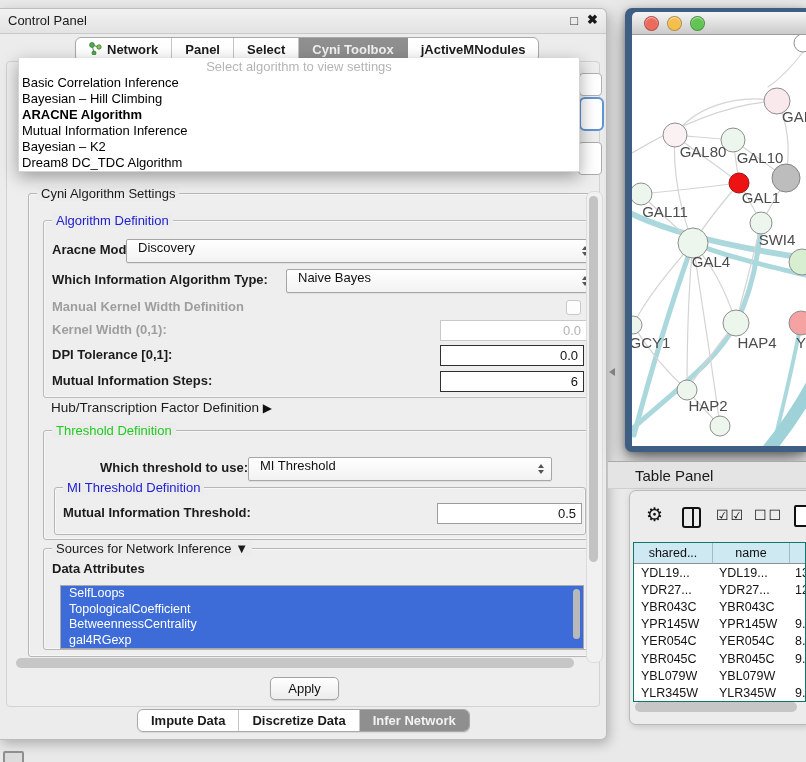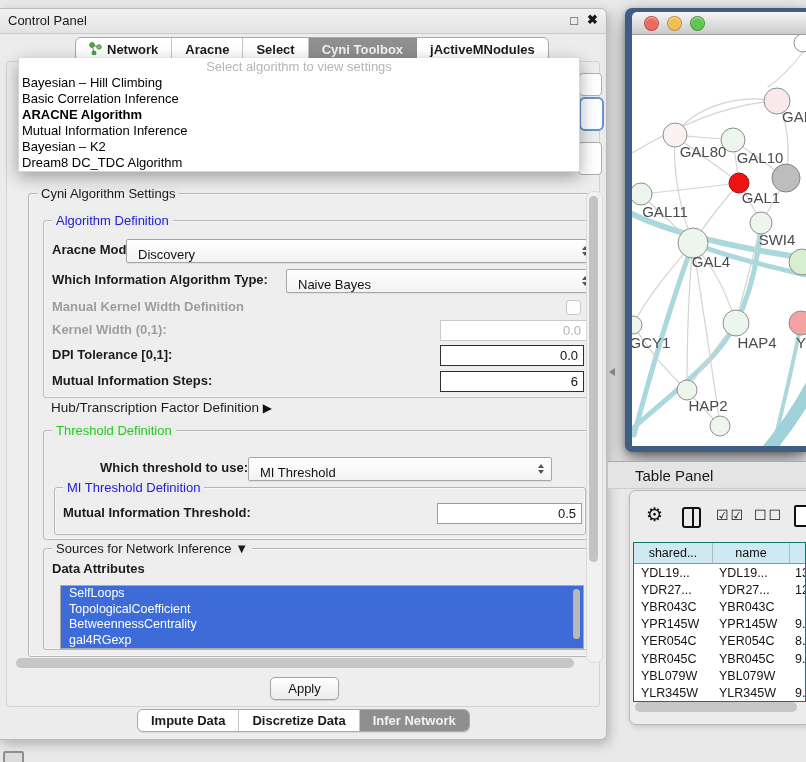--- a/index.html
+++ b/index.html
@@ -35,21 +35,21 @@
   .grp{position:absolute;border:1px solid #b6b6b6;border-radius:3px;
        box-shadow:inset 0 0 0 1px rgba(255,255,255,0.5);}
   .legend{position:absolute;top:-8px;left:8px;background:#ececec;padding:0 4px;font-size:13px;
           color:#1a1a1a;white-space:nowrap;}
   .legend.blue{color:#2020d2;}
   .legend.green{color:#1ecc1e;}
   .lbl{position:absolute;font-size:13px;font-weight:700;color:#1c1c1c;white-space:nowrap;}
   .lbl.plain{font-weight:400;}
   .dis{color:#9e9e9e !important;}
   .combo{position:absolute;height:22px;background:linear-gradient(#ffffff,#f2f2f2);
-         border:1px solid #a6a6a6;border-radius:2px;display:flex;align-items:flex-end;
+         border:1px solid #a6a6a6;border-radius:2px;display:flex;align-items:flex-start;
          font-size:13px;padding:0 28px 0 11px;color:#111;box-shadow:0 1px 1px rgba(0,0,0,0.06);}
   .spin{position:absolute;right:7px;top:50%;transform:translateY(-50%);display:flex;
         flex-direction:column;gap:2px;}
   .spin i{display:block;width:0;height:0;border-left:3.5px solid transparent;
           border-right:3.5px solid transparent;}
   .spin .up{border-bottom:4.5px solid #555;}
   .spin .dn{border-top:4.5px solid #555;}
   .field{position:absolute;height:19px;background:#fff;border:1px solid #9c9c9c;font-size:13px;
          display:flex;align-items:center;justify-content:flex-end;padding:0 5px;color:#111;}
   .field.strong{border:1.5px solid #2f2f2f;}
@@ -119,21 +119,21 @@
           <span><svg width="13" height="13" viewBox="0 0 13 13">
               <line x1="3" y1="3" x2="10" y2="5" stroke="#7a7a7a" stroke-width="1"></line>
               <line x1="3" y1="3" x2="5" y2="11" stroke="#7a7a7a" stroke-width="1"></line>
               <circle cx="3" cy="3" r="2.4" fill="#4caf50" stroke="#2e7d32" stroke-width="0.8"></circle>
               <circle cx="10" cy="5" r="2.2" fill="#8bc34a" stroke="#2e7d32" stroke-width="0.8"></circle>
               <circle cx="5" cy="11" r="2" fill="#4caf50" stroke="#2e7d32" stroke-width="0.8"></circle>
             </svg></span>
           <span>Network</span>
         </div>
         <div class="tab">
-          <span>Aracne</span>
+          <span>Panel</span>
         </div>
         <div class="tab">
           <span>Select</span>
         </div>
         <div class="tab sel">
           <span>Cyni Toolbox</span>
         </div>
         <div class="tab">
           <span>jActiveMNodules</span>
         </div>
@@ -141,22 +141,22 @@
 
     <div class="inner-area"></div>
 
     <div class="frag" style="left:579px;top:64px;width:21px;height:21px;border:1px solid #b0b0b0;border-radius:4px;"></div>
     <div class="frag" style="left:579px;top:88px;width:21px;height:30px;border:2px solid #5f94d3;border-radius:6px;"></div>
     <div class="frag" style="left:578px;top:133px;width:22px;height:31px;border:1px solid #ababab;border-radius:4px;"></div>
 
     <div class="popup">
       <div class="pitem ph">Select algorithm to view settings</div>
       <div id="algo-popup-list">
+          <div class="pitem">Basic Correlation Inference</div>
           <div class="pitem">Bayesian – Hill Climbing</div>
-          <div class="pitem">Basic Correlation Inference</div>
           <div class="pitem bold">ARACNE Algorithm</div>
           <div class="pitem">Mutual Information Inference</div>
           <div class="pitem">Bayesian – K2</div>
           <div class="pitem">Dream8 DC_TDC Algorithm</div>
         </div>
     </div>
 
     <div class="grp" style="left:14px;top:184px;width:568px;height:462px;margin-left:14px;">
       <span class="legend">Cyni Algorithm Settings</span>
 

